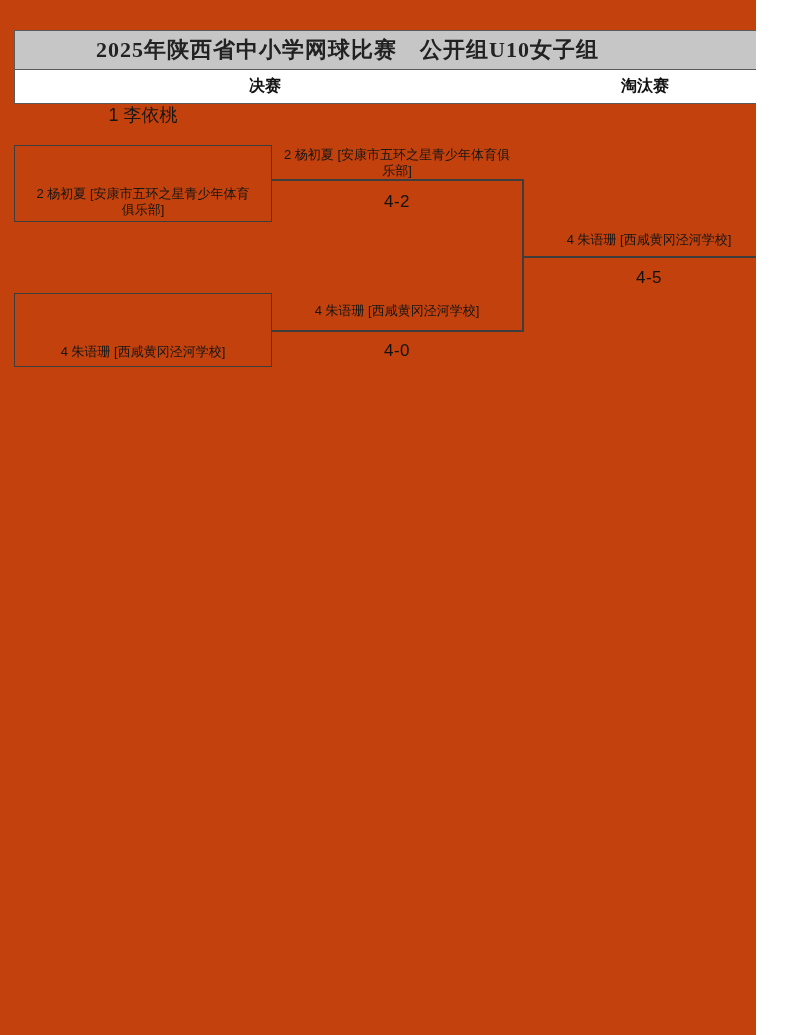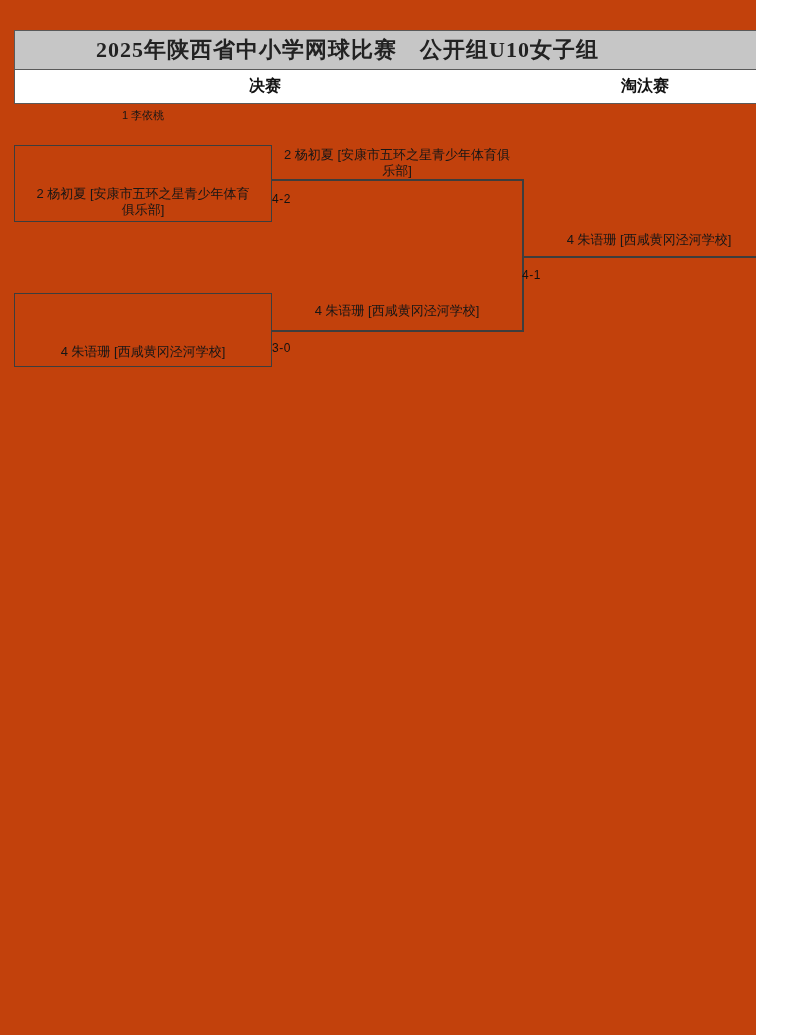--- a/index.html
+++ b/index.html
@@ -37,35 +37,35 @@
   .hcell{
     display:flex;align-items:center;justify-content:center;
     font-weight:bold;font-size:16px;color:#111;
     box-sizing:border-box;height:100%;
   }
   .hcell-knockout{width:261px;border-right:1.5px solid var(--border);}
   .hcell-final{flex:1;}
 
   .name-block{
     position:absolute;text-align:center;
-    font-size:11px;line-height:16px;color:#161616;
+    font-size:18px;line-height:16px;color:#161616;
   }
   .wrap-text{
     position:absolute;text-align:center;
     font-size:13px;line-height:16px;color:#161616;
   }
   .box{
     position:absolute;border:1.5px solid var(--line);box-sizing:border-box;
     background:transparent;
   }
   .hline{position:absolute;height:1.5px;background:var(--line);}
   .vline{position:absolute;width:1.5px;background:var(--line);}
   .score{
-    position:absolute;
-    font-size:12px;color:#111;letter-spacing:0.5px;
+    position:absolute;text-align:center;
+    font-size:17px;color:#111;letter-spacing:0.5px;
   }
 </style>
 </head>
 <body>
 
 <div class="page">
 
   <div class="title-bar">
     <span>2025年陕西省中小学网球比赛　公开组U10女子组</span>
   </div>
@@ -87,21 +87,21 @@
   <div class="hline" style="left:272px;top:179px;width:250px;"></div>
   <div class="score" style="left:272px;top:192px;width:250px;">4-2</div>
 
 
   <div class="box" style="left:14px;top:293px;width:258px;height:74px;"></div>
 
   <div class="wrap-text" style="left:24px;top:344px;width:238px;white-space:nowrap;">4 朱语珊 [西咸黄冈泾河学校]</div>
 
   <div class="wrap-text" style="left:272px;top:303px;width:250px;white-space:nowrap;">4 朱语珊 [西咸黄冈泾河学校]</div>
   <div class="hline" style="left:272px;top:330px;width:250px;"></div>
-  <div class="score" style="left:272px;top:341px;width:250px;">3-0</div>
+  <div class="score" style="left:272px;top:341px;width:250px;">4-0</div>
 
   <div class="vline" style="left:522px;top:179px;height:152.5px;"></div>
 
   <div class="wrap-text" style="left:522px;top:232px;width:254px;white-space:nowrap;">4 朱语珊 [西咸黄冈泾河学校]</div>
   <div class="hline" style="left:522px;top:256px;width:254px;"></div>
-  <div class="score" style="left:522px;top:268px;width:254px;">4-1</div>
+  <div class="score" style="left:522px;top:268px;width:254px;">4-5</div>
 
 </div>
 
 </body></html>

